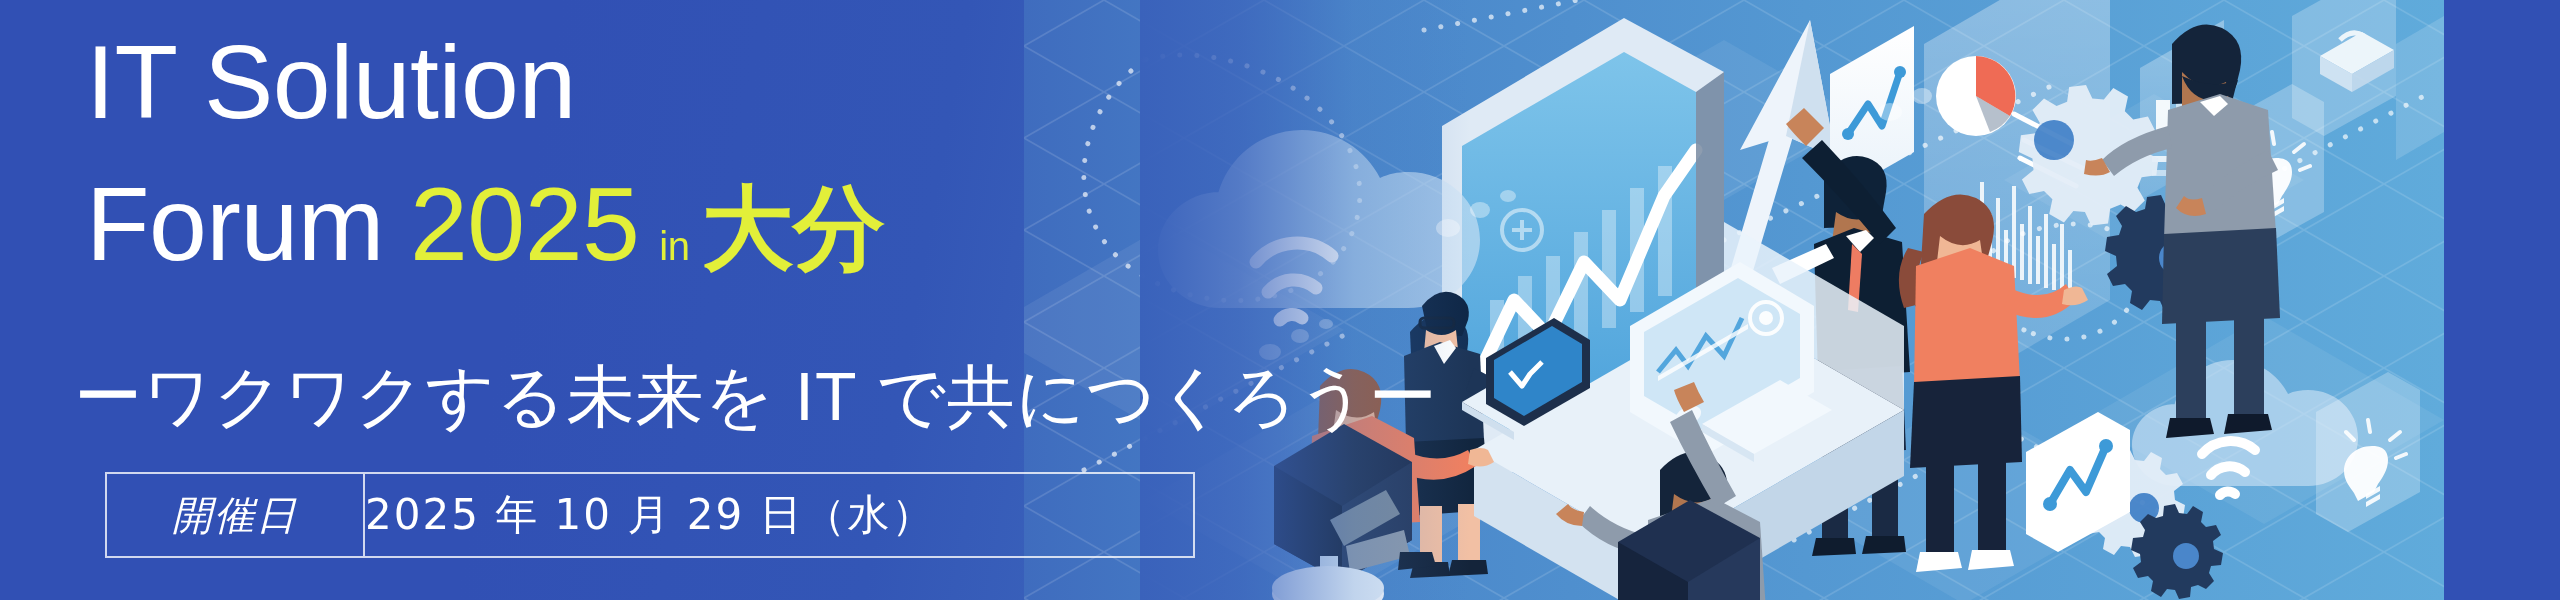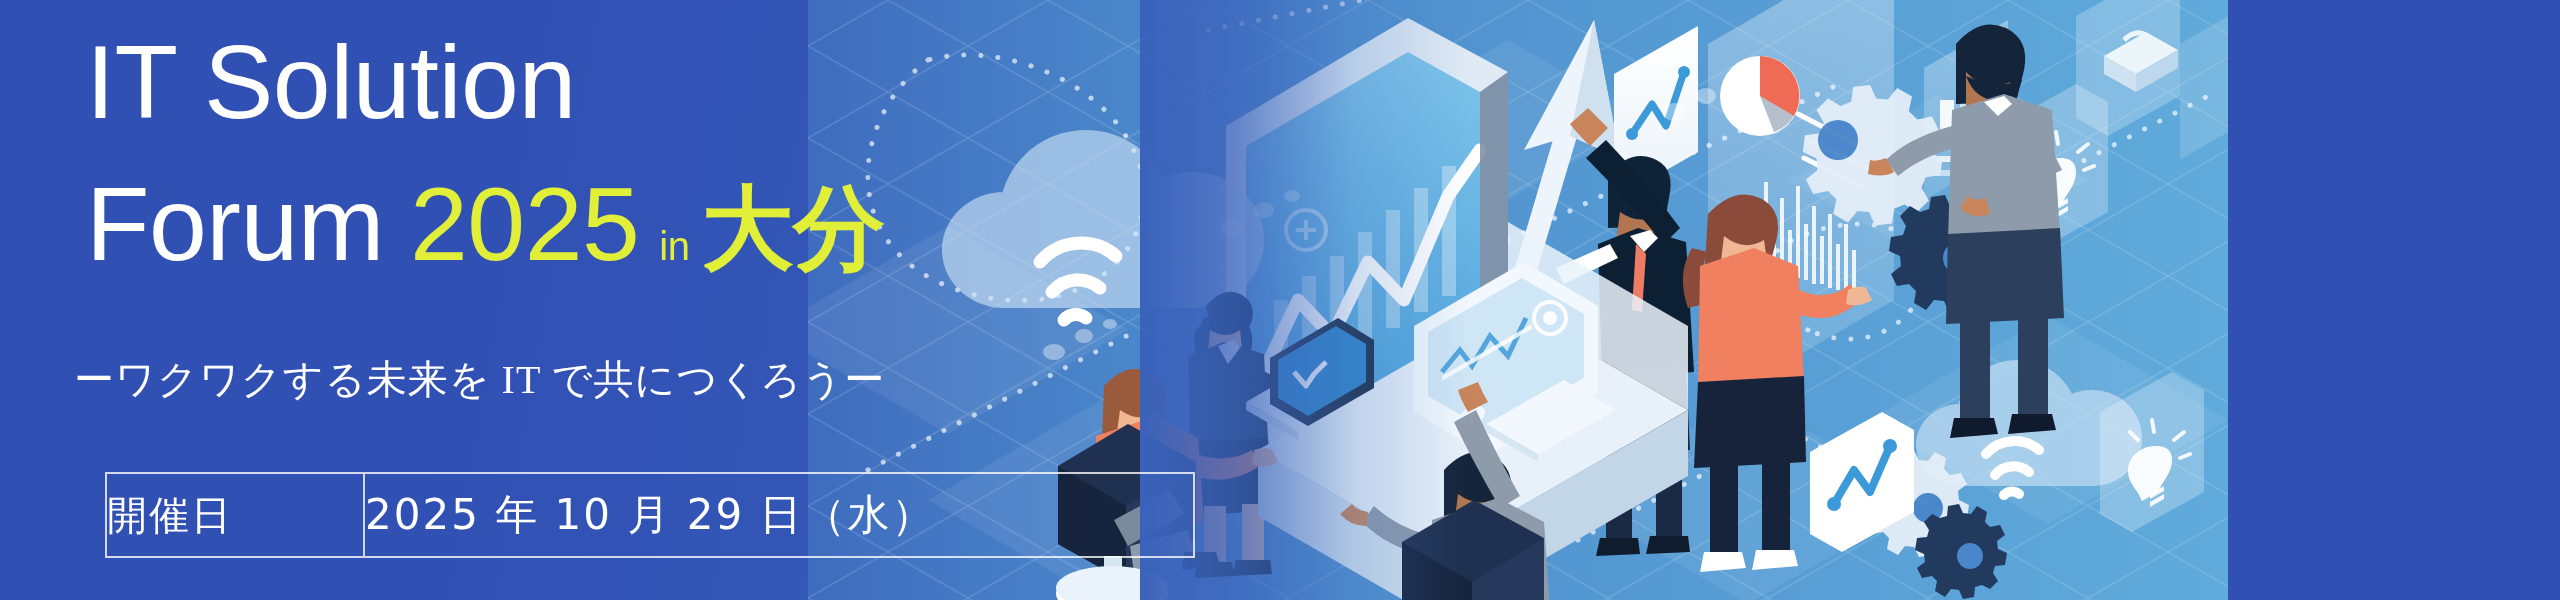--- a/index.html
+++ b/index.html
@@ -2,21 +2,21 @@
 <html><head>
 <meta charset="utf-8">
 <title>IT Solution Forum 2025 in 大分</title>
 <style>
   * { margin:0; padding:0; box-sizing:border-box; }
   html,body { width:2560px; height:600px; overflow:hidden; background:#3150b4; }
   body { font-family:"Liberation Sans","DejaVu Sans",sans-serif; }
 
   #banner {
     position:relative;
-    width:2228px; height:600px;
+    width:2444px; height:600px;
     overflow:hidden;
     background:linear-gradient(100deg,
         #3150b4 0%,
         #3150b4 22%,
         #3356b6 38%,
         #3d67bd 50%,
         #4079c4 57%,
         #4a89cb 64%,
         #5197d2 72%,
         #57a0d6 82%,
@@ -64,38 +64,39 @@
   }
   #title-forum { color:#ffffff; font-size:104px; }
   #title-year  { color:#e2ef39; font-size:104px; margin-left:26px; font-weight:400; }
   #title-in    { color:#e2ef39; font-size:40px;  margin-left:20px; }
   #title-place { color:#e2ef39; font-size:92px;  margin-left:12px; font-weight:700;
                  font-family:"DejaVu Sans","Liberation Sans",sans-serif; }
 
   #tagline {
     position:absolute; left:74px; top:352px;
     color:#ffffff;
-    font-size:40px;
+    font-size:68px;
     letter-spacing:1px;
     white-space:nowrap;
-    font-family:Liberation Serif, serif;
+    font-family:Liberation Sans, sans-serif;
     font-weight:400;
   }
 
   
   #date-box {
     position:absolute; left:105px; top:472px;
     width:1090px; height:86px;
     border:2px solid rgba(255,255,255,0.78);
     display:flex; align-items:stretch;
   }
   #date-label-cell {
     width:258px;
-    display:flex; align-items:center; justify-content:flex-start;
+    display:flex; align-items:center; justify-content:center;
     border-right:2px solid rgba(255,255,255,0.78);
+    font-style:italic;
   }
   #date-label {
     color:#ffffff; font-size:40px; letter-spacing:2px;
     font-family:"DejaVu Sans","Liberation Sans",sans-serif;
   }
   #date-value-cell {
     flex:1;
     display:flex; align-items:center; justify-content:flex-start;
   }
   #date-value {

